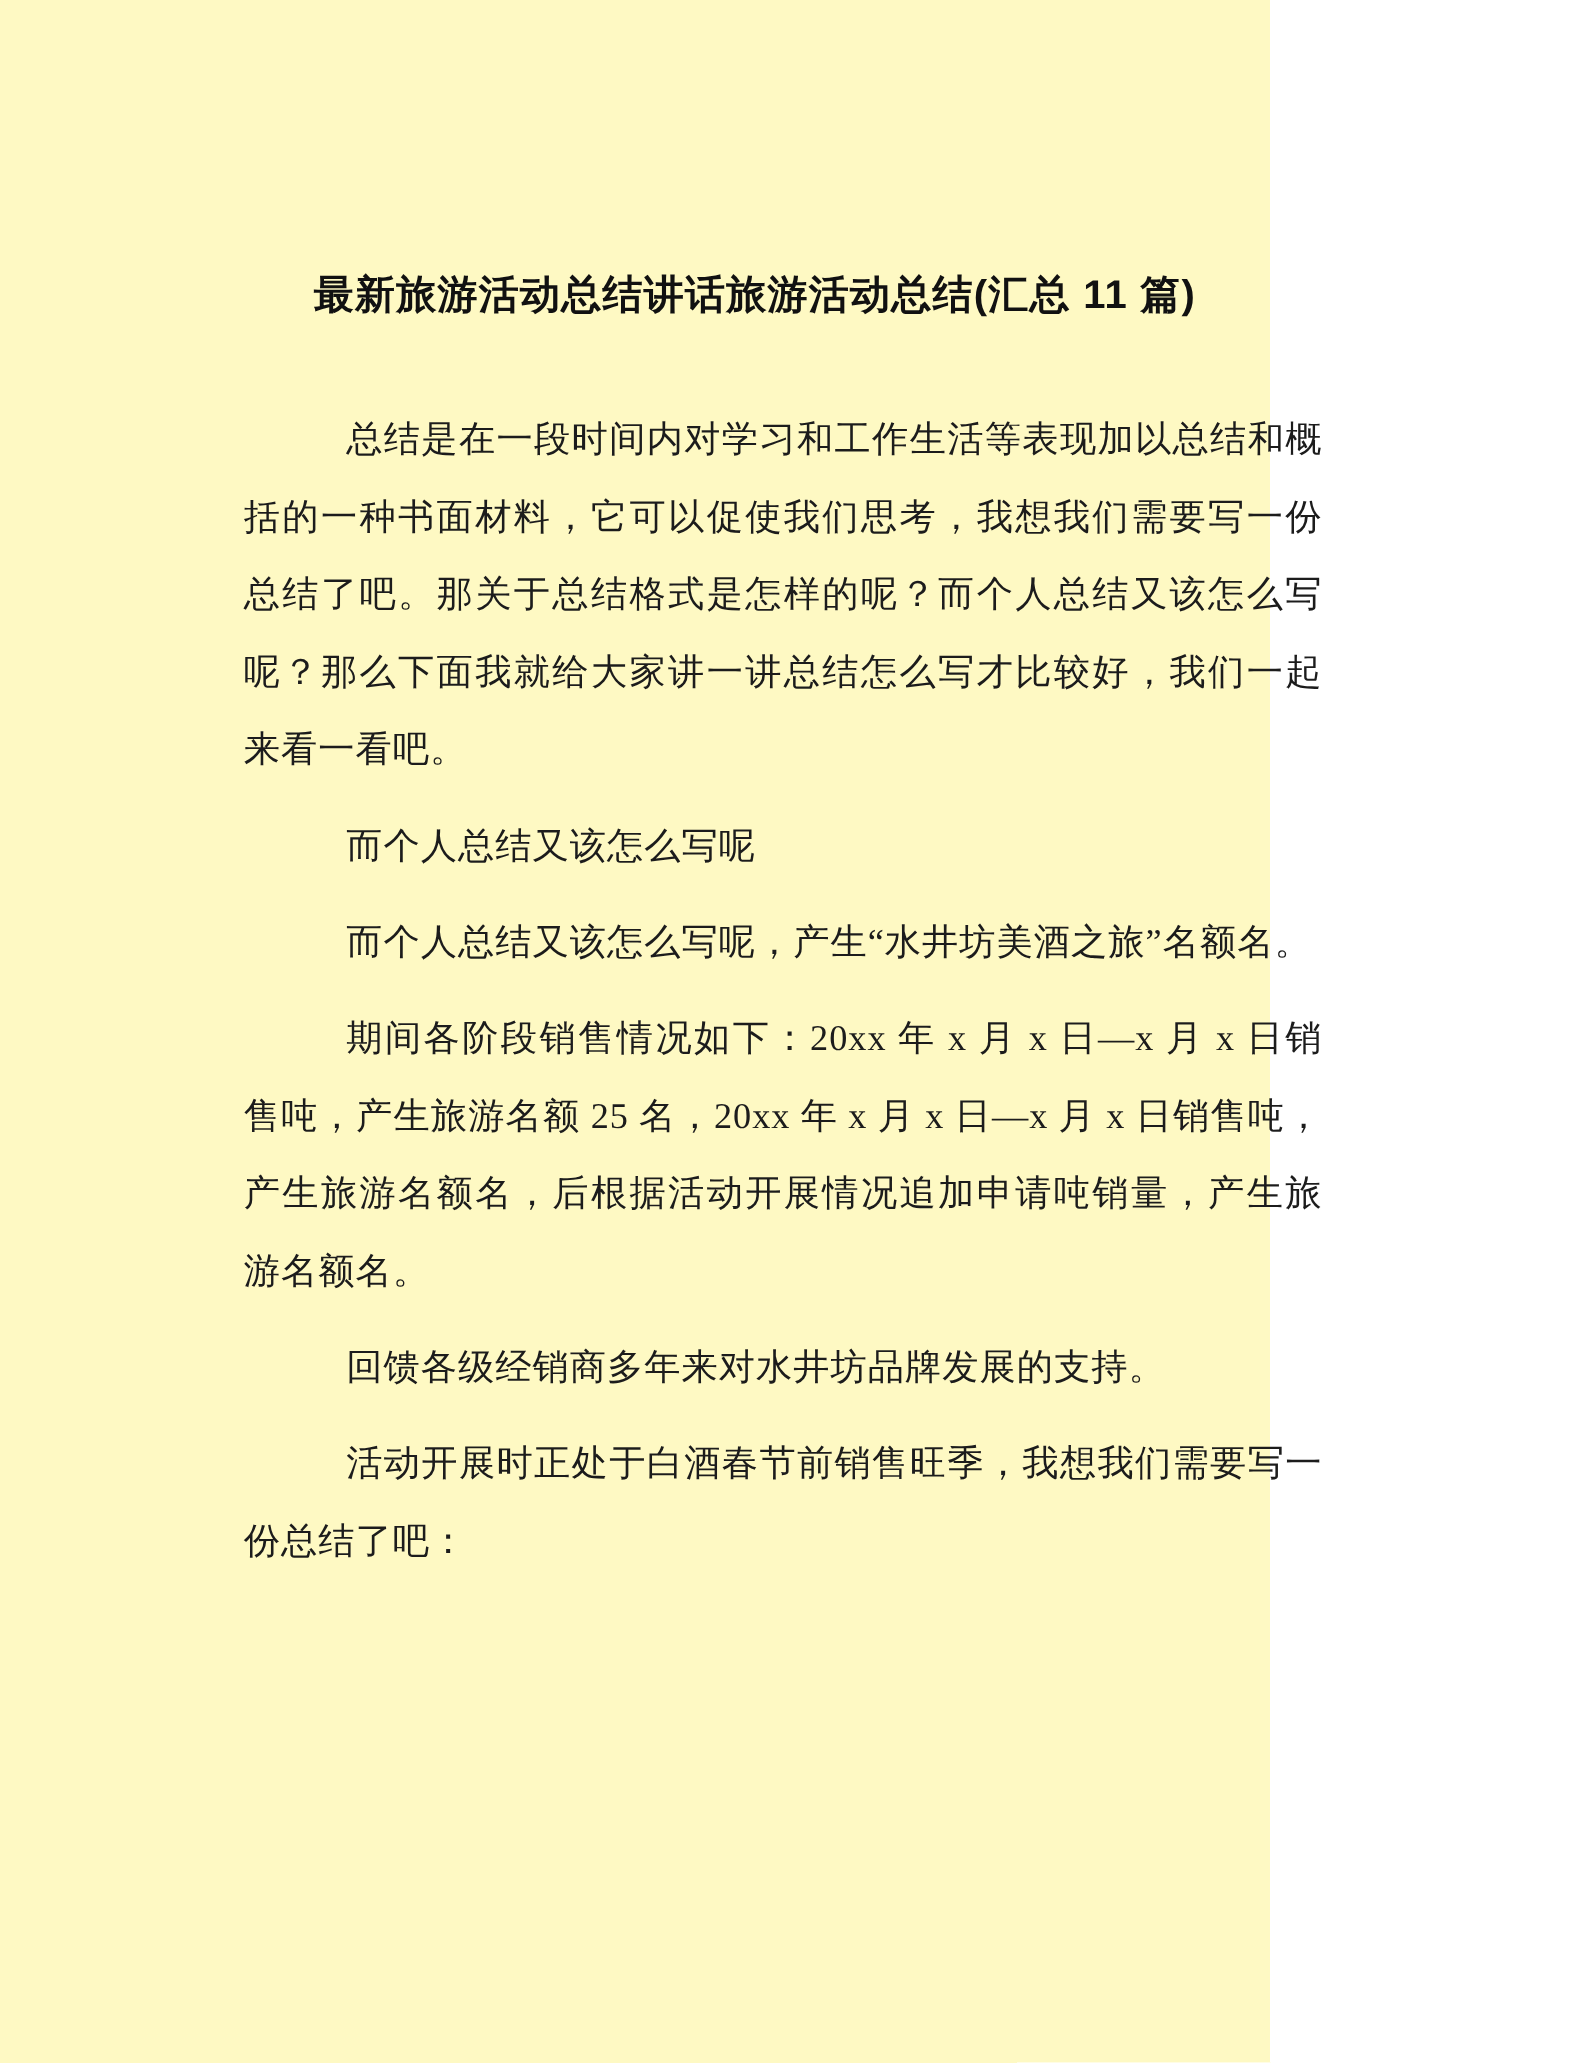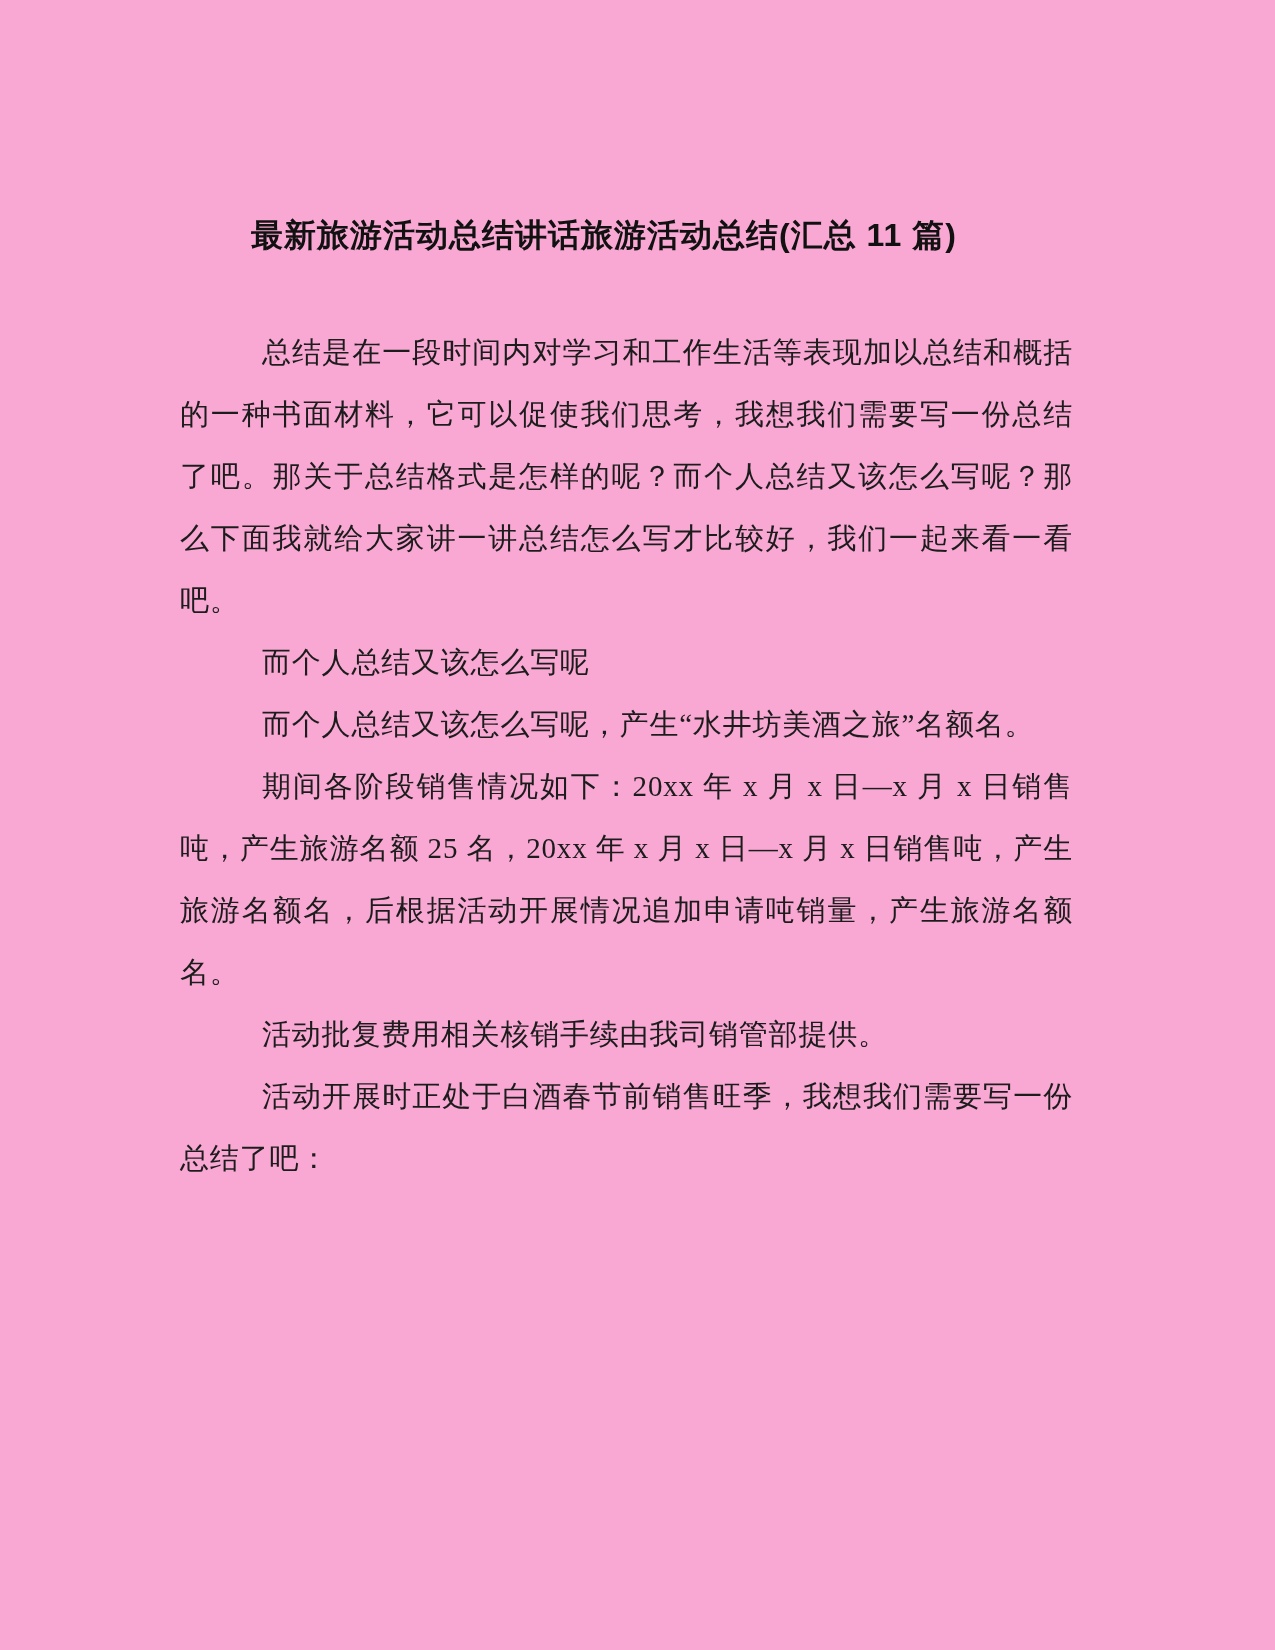--- a/index.html
+++ b/index.html
@@ -10,23 +10,23 @@
   }
   body {
     width: 1275px;
     height: 1650px;
     overflow: hidden;
     font-family: "Liberation Serif", "DejaVu Serif", serif;
     color: #1c1c1c;
   }
   .page {
     position: relative;
-    width: 1275px;
+    width: 1016px;
     height: 1650px;
-    background: #f9a8d4;
+    background: #fef9c3;
   }
   .content {
     margin-left: 180px;
     width: 893px;
     padding-top: 211px;
   }
   .doc-title {
     font-family: "Liberation Sans", "DejaVu Sans", sans-serif;
     font-weight: bold;
     font-size: 32px;
@@ -34,21 +34,21 @@
     text-align: center;
     margin: 0 45px 0 0;
     letter-spacing: 1px;
     color: #111111;
     white-space: nowrap;
   }
   .doc-body {
     margin-top: 62px;
   }
   .doc-body p {
-    margin: 0;
+    margin: 15px;
     font-size: 29px;
     line-height: 62px;
     letter-spacing: 0.8px;
     text-indent: 82px;
     text-align: justify;
     text-justify: inter-ideograph;
     font-weight: 300;
     color: #1c1c1c;
   }
 </style>
@@ -56,17 +56,17 @@
 <body>
 
 <div class="page">
   <div class="content">
     <h1 class="doc-title">最新旅游活动总结讲话旅游活动总结(汇总 11 篇)</h1>
     <div class="doc-body" id="doc-body">
         <p>总结是在一段时间内对学习和工作生活等表现加以总结和概括的一种书面材料，它可以促使我们思考，我想我们需要写一份总结了吧。那关于总结格式是怎样的呢？而个人总结又该怎么写呢？那么下面我就给大家讲一讲总结怎么写才比较好，我们一起来看一看吧。</p>
         <p>而个人总结又该怎么写呢</p>
         <p>而个人总结又该怎么写呢，产生“水井坊美酒之旅”名额名。</p>
         <p>期间各阶段销售情况如下：20xx 年 x 月 x 日—x 月 x 日销售吨，产生旅游名额 25 名，20xx 年 x 月 x 日—x 月 x 日销售吨，产生旅游名额名，后根据活动开展情况追加申请吨销量，产生旅游名额名。</p>
-        <p>活动批复费用相关核销手续由我司销管部提供。</p>
+        <p>回馈各级经销商多年来对水井坊品牌发展的支持。</p>
         <p>活动开展时正处于白酒春节前销售旺季，我想我们需要写一份总结了吧：</p>
       </div>
   </div>
 </div>
 
 </body></html>

